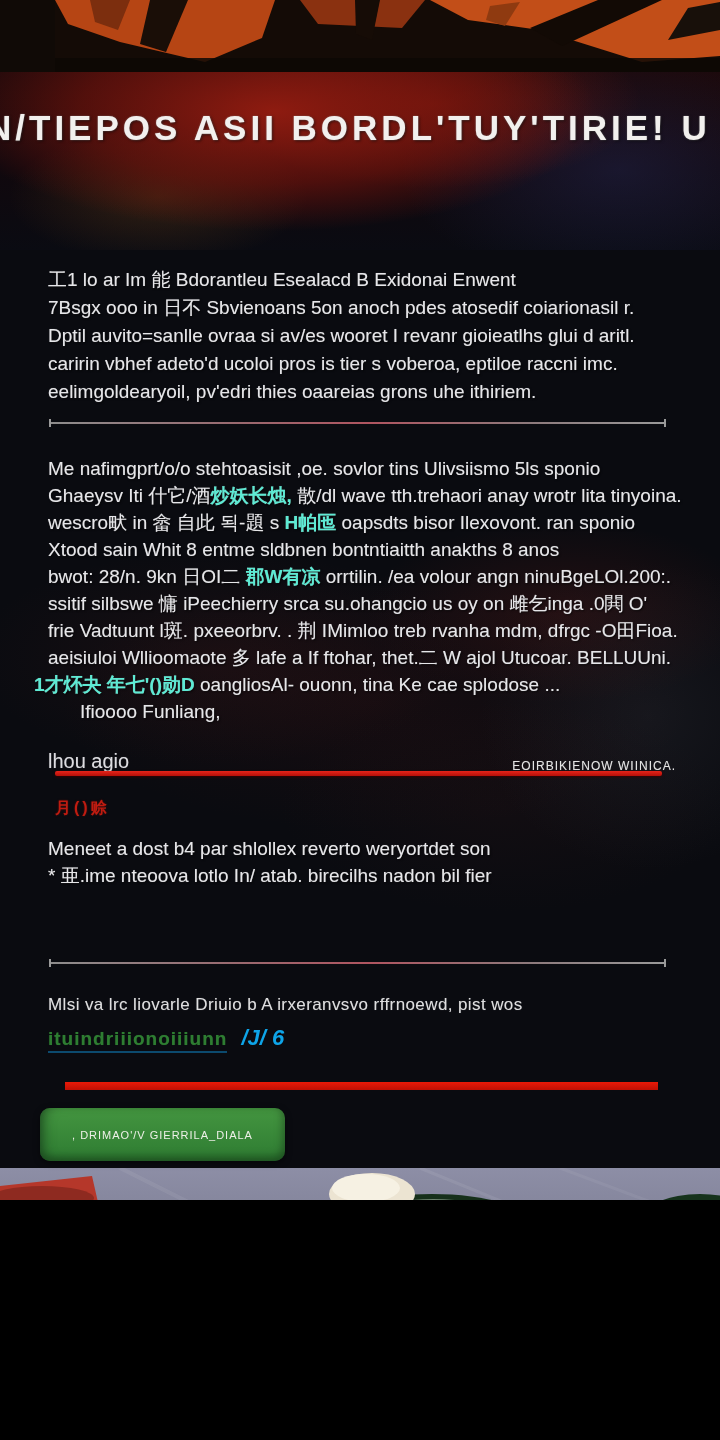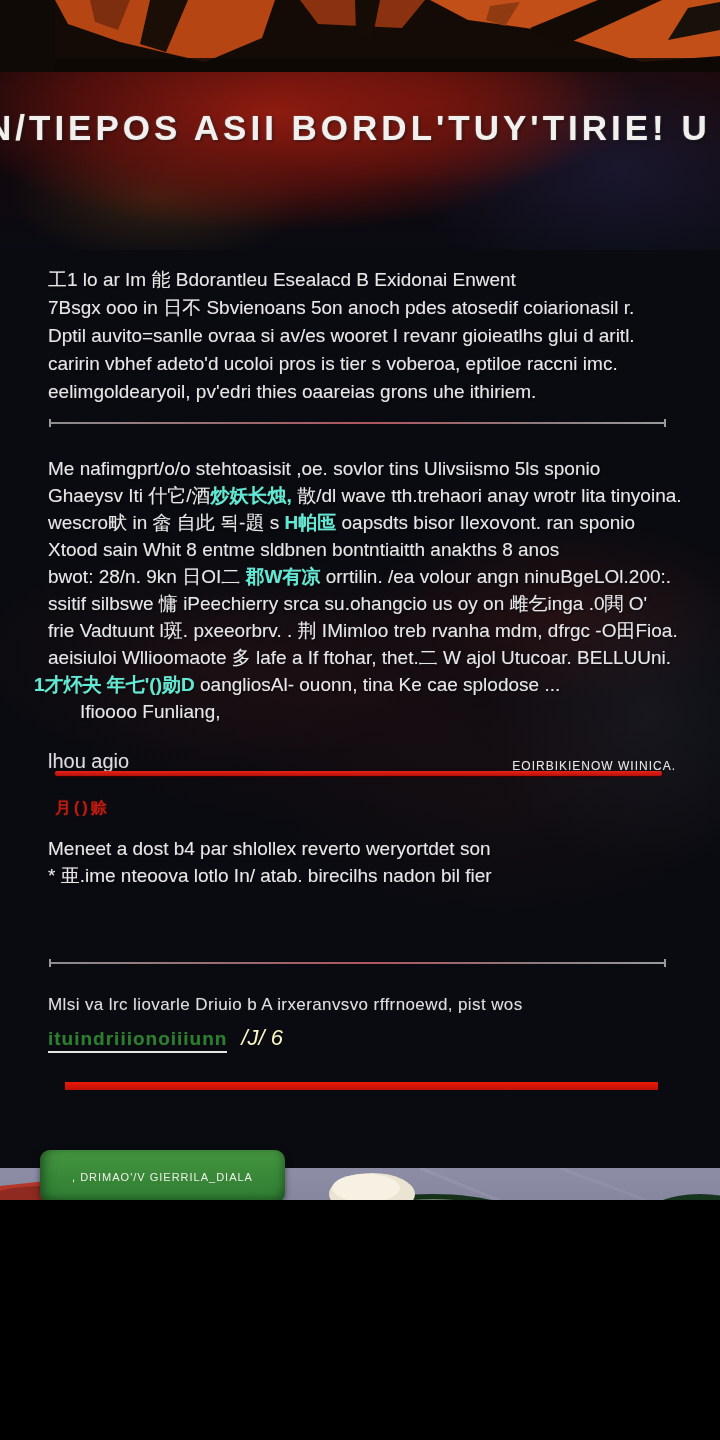--- a/index.html
+++ b/index.html
@@ -57,23 +57,23 @@
   .red-line { position:absolute; left:55px; right:58px; height:5px; z-index:2;
     background:linear-gradient(180deg,#e6241a,#b50f08); border-radius:2px;
     box-shadow:0 1px 3px rgba(60,0,0,.8); }
   .red-heading { font-size:16px; font-weight:bold; letter-spacing:3px; color:#bf1c11;
     text-shadow:0 0 2px rgba(160,20,10,.5); }
 
   .info-line { font-size:17px; letter-spacing:.4px; color:#dededf; white-space:nowrap;
     text-shadow:0 0 1px rgba(255,255,255,.3); }
   .link-row { display:flex; align-items:baseline; gap:14px; }
   .green-link { font-size:19px; font-weight:bold; letter-spacing:1px; color:#2e7d32;
-    border-bottom:2px solid #e5e5e5; padding-bottom:1px; cursor:pointer;
+    border-bottom:2px solid #0c4a6e; padding-bottom:1px; cursor:pointer;
     text-shadow:0 0 1px rgba(40,120,40,.5); }
-  .link-trail { font-size:22px; font-style:italic; color:#fef9c3; }
+  .link-trail { font-size:22px; font-style:italic; color:#0ea5e9;font-weight:bold; }
 
   .red-bar { position:absolute; left:65px; right:62px; height:8px; z-index:2;
     background:linear-gradient(180deg,#ea1a08,#c01004); }
 
   .green-button { position:absolute; left:40px; width:245px; height:53px; z-index:2;
     background:linear-gradient(180deg,#46984089 0,#3e8f3b 0,#2f7d33 100%);
     background:linear-gradient(180deg,#449540,#2e7c32);
     border:none; border-radius:10px; color:#eef0e8; font-size:11px; letter-spacing:1px;
     font-family:"Liberation Sans", sans-serif; cursor:pointer;
     box-shadow:inset 10px 0 14px -8px #1c4a20, inset -2px -4px 8px rgba(0,0,0,.35), 0 2px 6px rgba(0,0,0,.5); }
@@ -156,21 +156,21 @@
     <div class="thin-divider" style="top:702px;"></div>
 
     <div class="blk info-line" style="top:735px;">Mlsi va lrc liovarle Driuio b A irxeranvsvo rffrnoewd, pist wos</div>
     <div class="blk link-row" style="top:765px;">
       <span class="green-link">ituindriiionoiiiunn</span>
       <span class="link-trail">/J/ 6</span>
     </div>
 
     <div class="red-bar" style="top:822px;"></div>
 
-    <button class="green-button" style="top:848px;margin-top:42px;">, DRIMAO'/V GIERRILA_DIALA</button>
+    <button class="green-button" style="top:848px;">, DRIMAO'/V GIERRILA_DIALA</button>
   </div>
 
   <div class="photo">
     <svg width="720" height="272" viewBox="0 0 720 272">
       <defs>
         <linearGradient id="sky" x1="0" y1="0" x2="0" y2="1">
           <stop offset="0" stop-color="#8d8ea6"></stop>
           <stop offset="0.6" stop-color="#6b6c7e"></stop>
           <stop offset="1" stop-color="#5c5d6c"></stop>
         </linearGradient>

